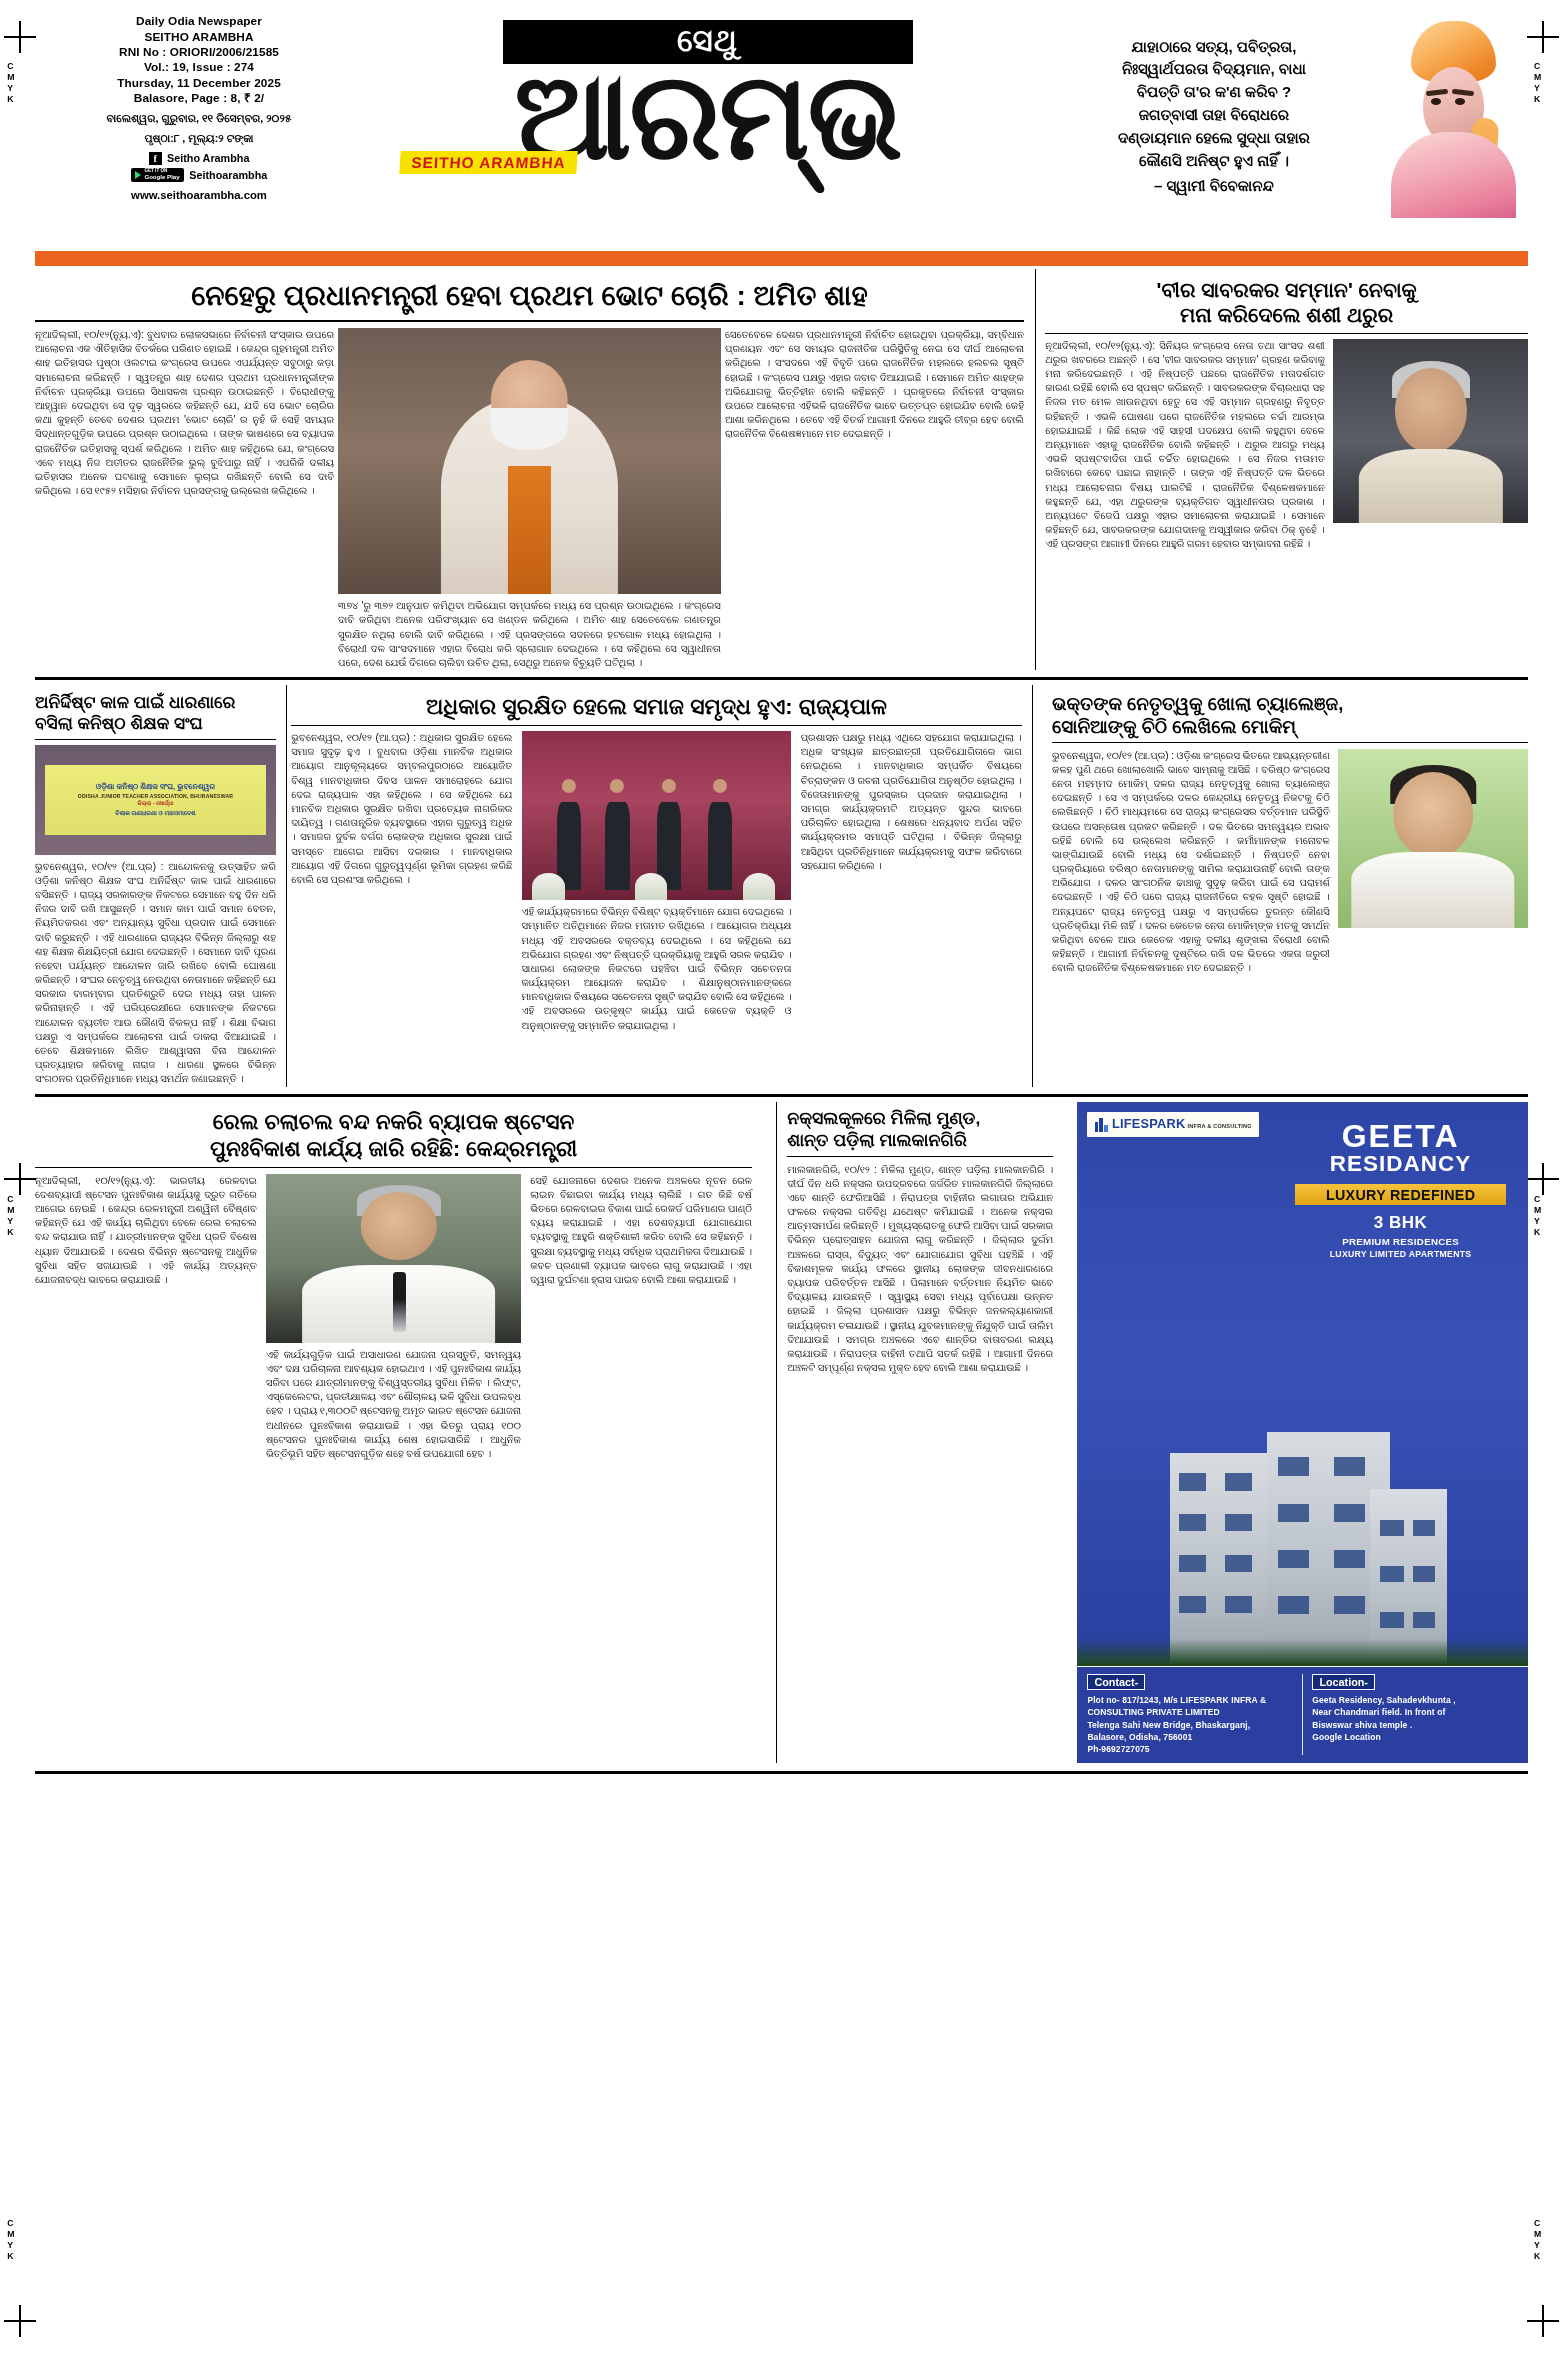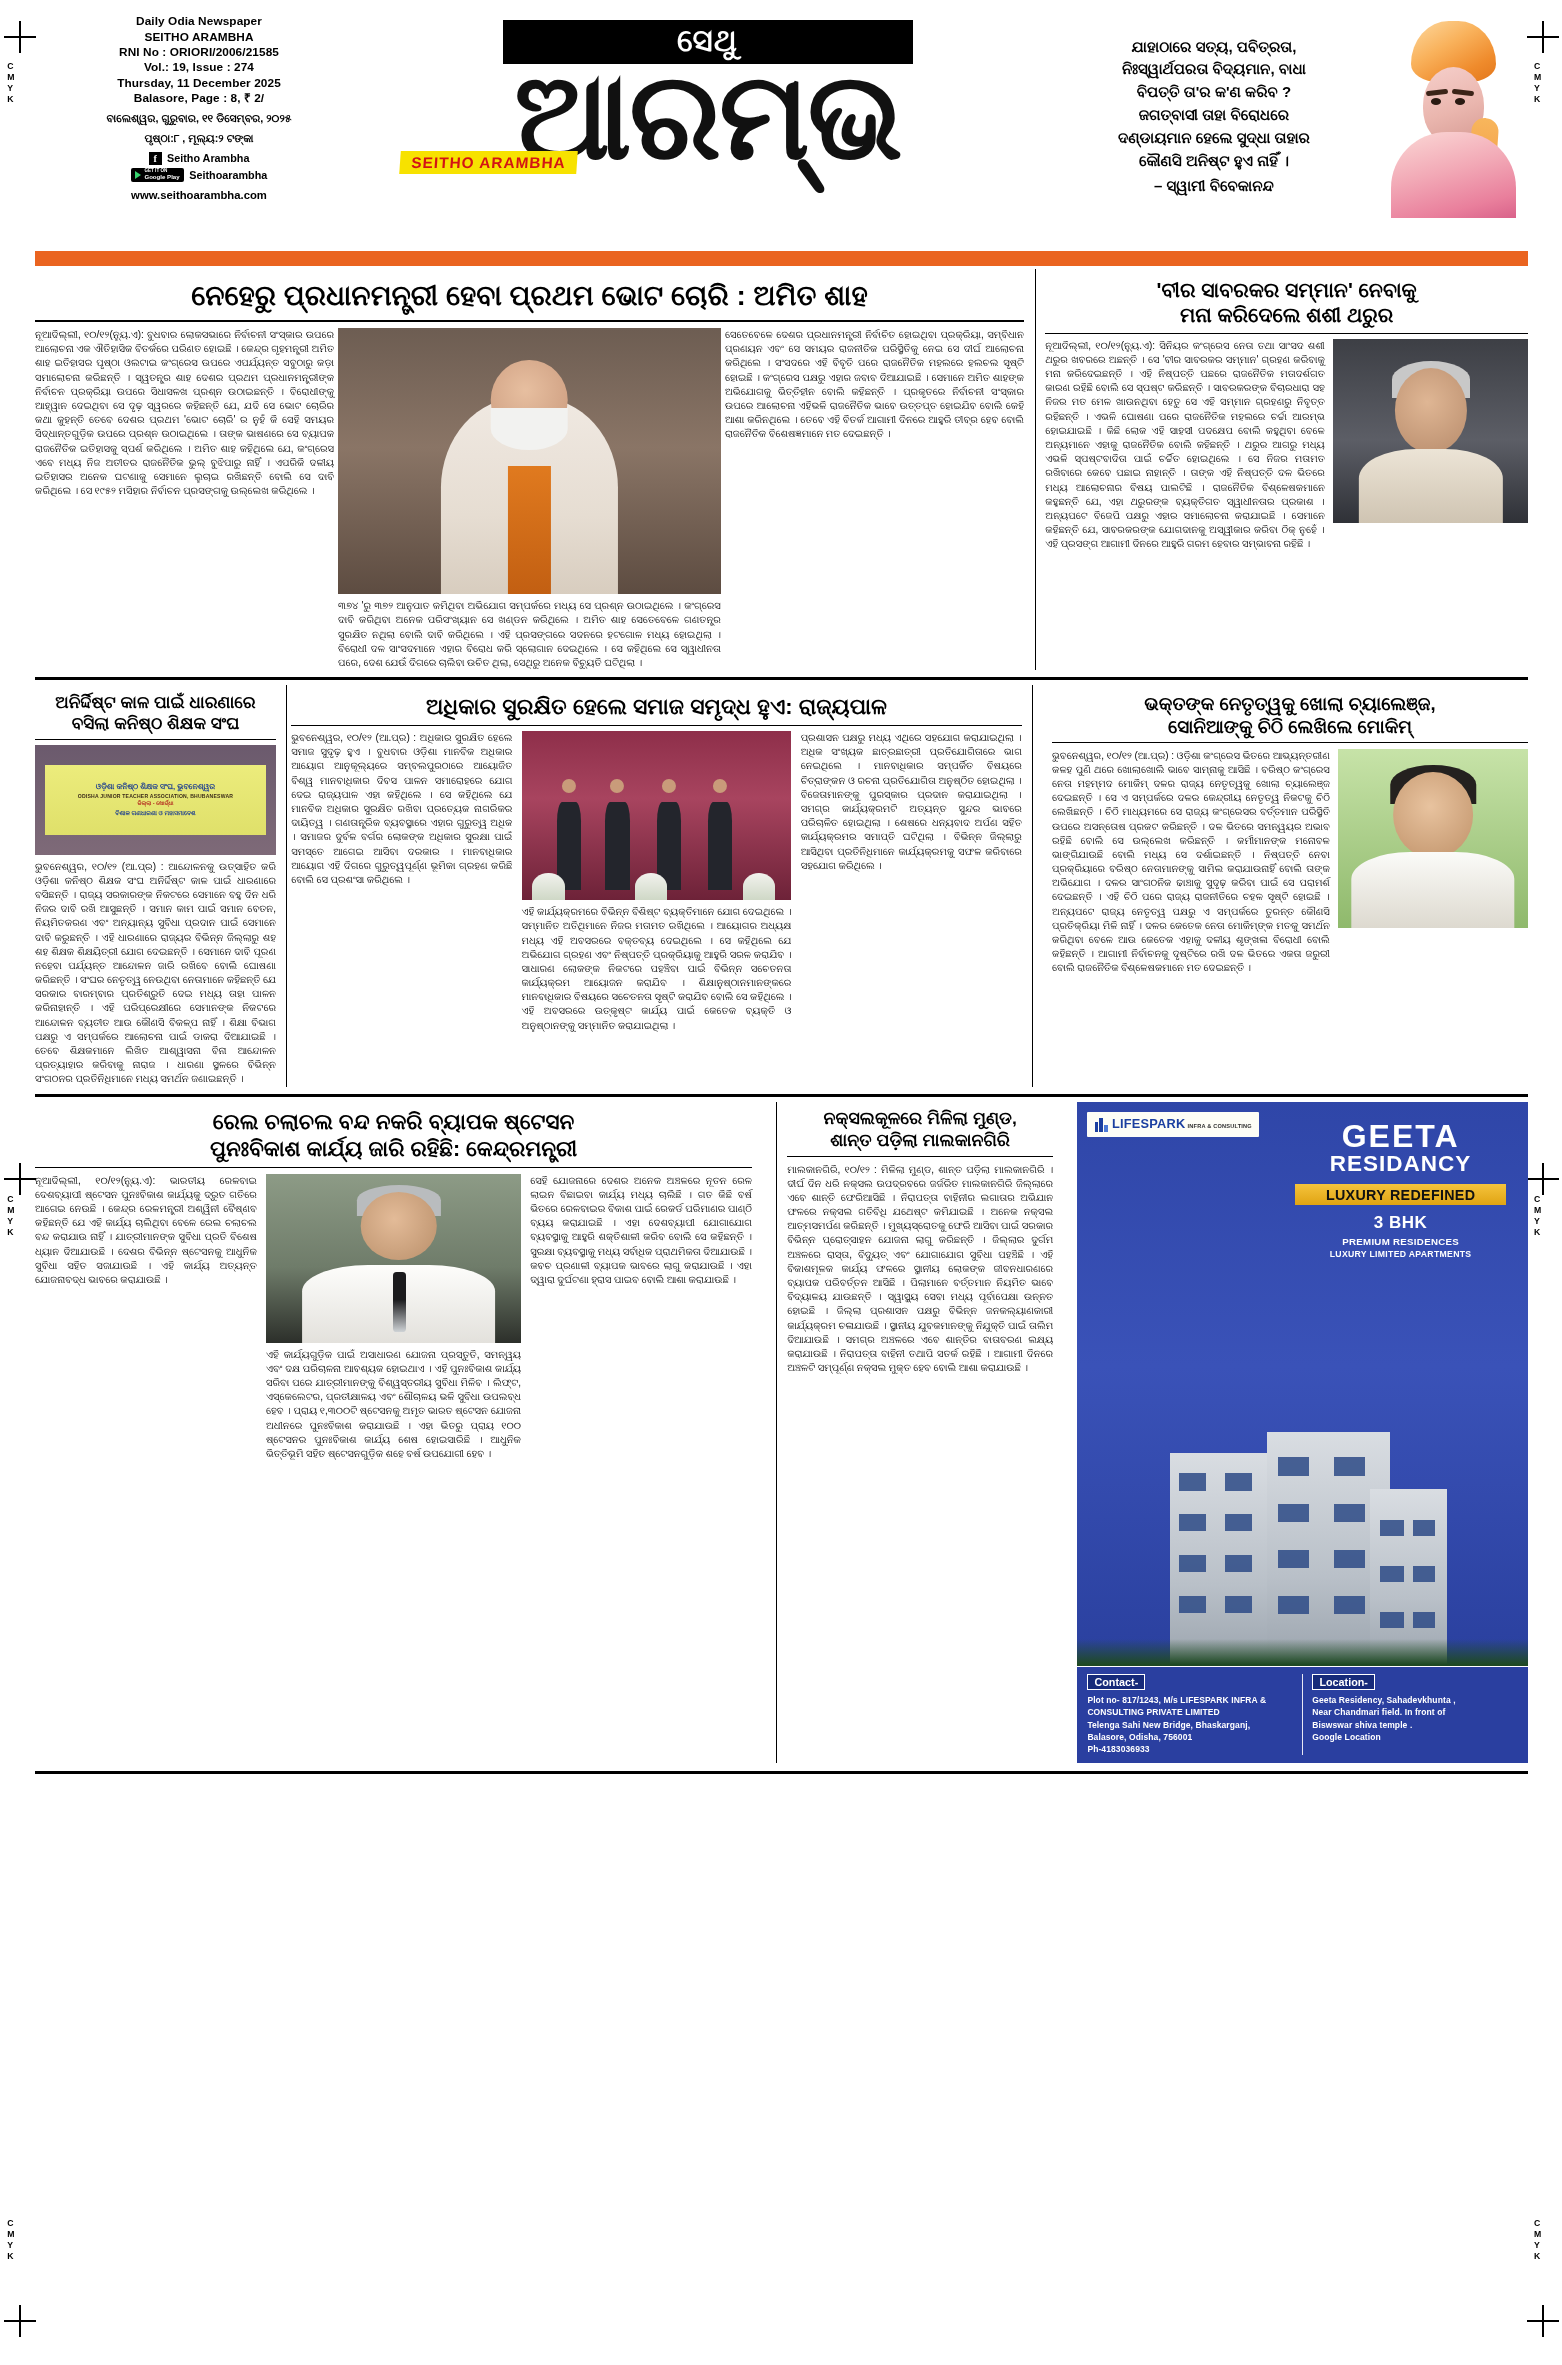--- a/index.html
+++ b/index.html
@@ -55,21 +55,21 @@
   .vivek .robe{position:absolute;left:12.3px;top:114px;width:125px;height:86px;
         background:linear-gradient(165deg,#fbd9d6 0%,#f2a9b6 45%,#e97f9c 80%,#d9628a 100%);
         border-radius:56px 56px 0 0;}
   .vivek .sash{position:absolute;left:90px;top:100px;width:27px;height:97px;
         background:linear-gradient(180deg,#f8b65c,#ef8f3c);border-radius:13.3px;transform:rotate(4deg);}
   .orange-bar{height:15.4px;background:#ea6420;margin:0 35px;}
   .hr-thick{border-top:3.6px solid #000;margin:0 35px;}
   .content{padding:0 35px;box-sizing:border-box;}
   h1.hl{font-size:28px;font-weight:bold;text-align:center;line-height:1.22;margin:9.2px 0 7.2px 0;color:#000;}
   h2.hl2{font-size:20.5px;font-weight:bold;text-align:center;line-height:1.24;margin:7.2px 0 5.1px 0;color:#000;}
-  h3.hl3{font-size:17px;font-weight:bold;text-align:center;line-height:1.26;margin:6.1px 0 4.6px 0;color:#000;}
+  h3.hl3{font-size:17px;font-weight:bold;line-height:1.26;margin:6.1px 0 4.6px 0;color:#000;}
   .body-txt{font-size:10px;line-height:1.42;text-align:justify;color:#0a0a0a;
             word-spacing:-0.3px;hyphens:none;}
   .vrule{border-left:1px solid #000;}
   
   .photo{position:relative;overflow:hidden;background:#b9bcc4;}
   .ph-parl{background:linear-gradient(180deg,#6d5d52 0%,#8a7566 45%,#5d4c41 100%);}
   .ph-parl .man{position:absolute;left:50%;transform:translateX(-50%);bottom:0;width:46%;height:74%;
       background:linear-gradient(180deg,#f0e9e2 0%,#e6ddd2 60%,#d8cdbf 100%);border-radius:46% 46% 0 0;}
   .ph-parl .head{position:absolute;left:50%;transform:translateX(-50%);top:12%;width:20%;height:30%;
       background:radial-gradient(circle at 45% 38%,#e7bfa0,#c8977a);border-radius:50%;}
@@ -472,21 +472,21 @@
           </div>
           <div class="ad-greenery"></div>
 
           <div class="ad-foot">
             <div class="col">
               <span class="tag">Contact-</span>
               <div class="ln">Plot no- 817/1243, M/s LIFESPARK INFRA &amp;</div>
               <div class="ln">CONSULTING PRIVATE LIMITED</div>
               <div class="ln">Telenga Sahi New Bridge, Bhaskarganj,</div>
               <div class="ln">Balasore, Odisha, 756001</div>
-              <div class="ln">Ph-4183036933</div>
+              <div class="ln">Ph-9692727075</div>
             </div>
             <div class="col">
               <span class="tag">Location-</span>
               <div class="ln">Geeta Residency, Sahadevkhunta ,</div>
               <div class="ln">Near Chandmari field. In front of</div>
               <div class="ln">Biswswar shiva temple .</div>
               <div class="ln">Google Location</div>
             </div>
           </div>
         </div>

